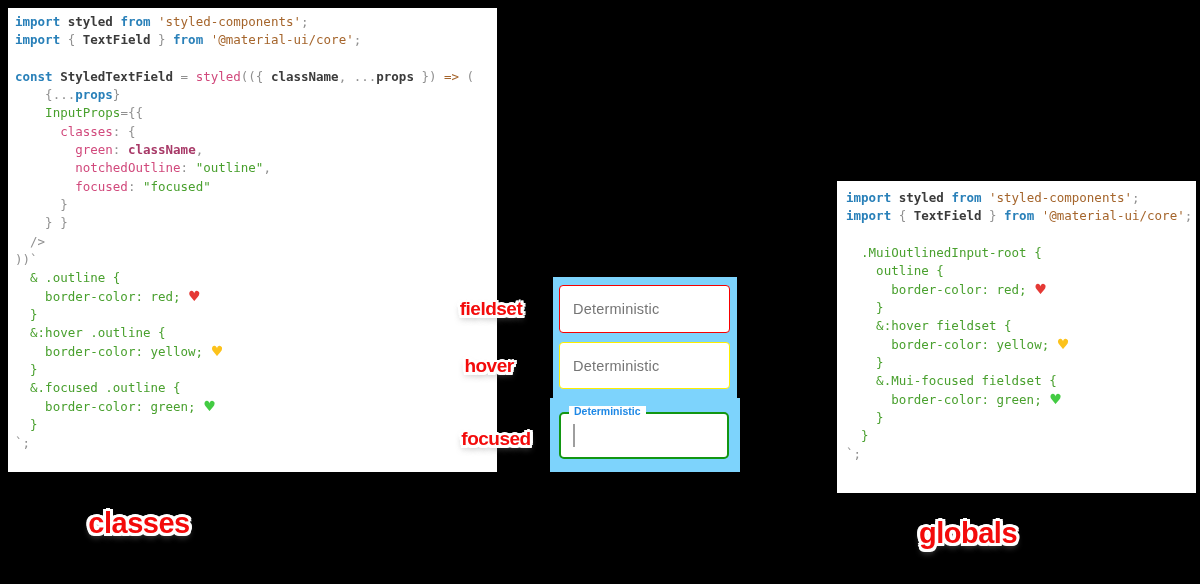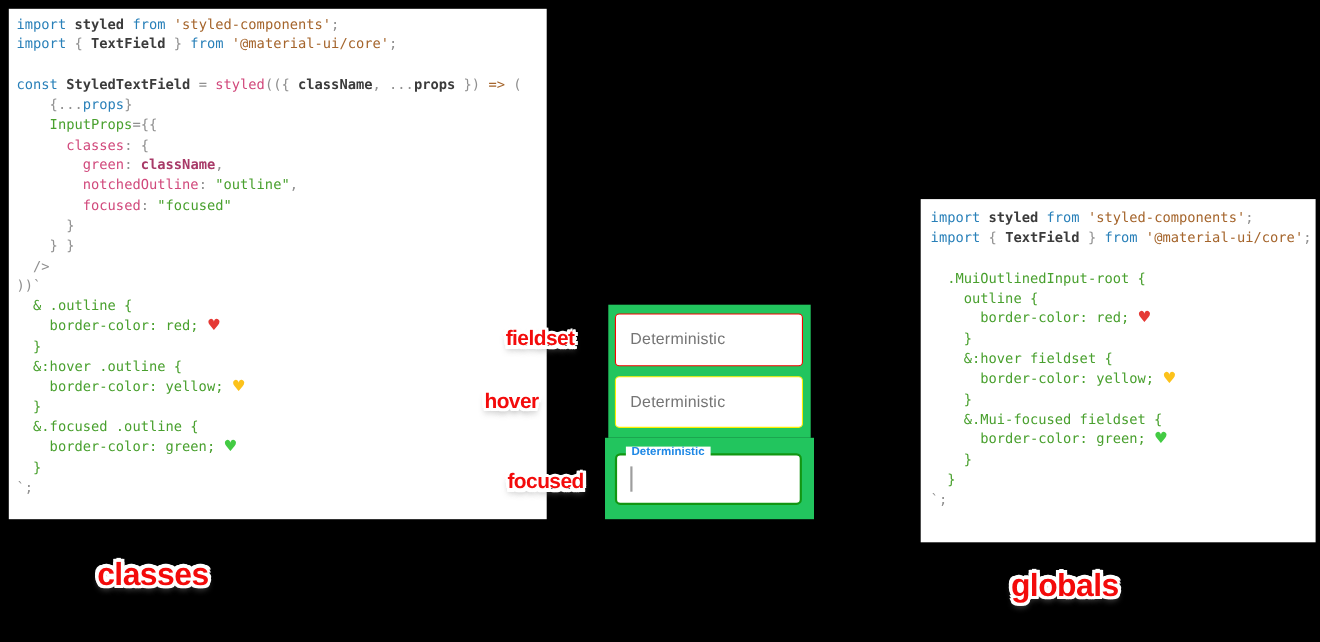--- a/index.html
+++ b/index.html
@@ -10,35 +10,35 @@
 
   
   .code-card{
     position:absolute;background:#ffffff;
     font-family:"DejaVu Sans Mono",monospace;
     font-size:12.5px;overflow:hidden;
   }
   #code-left{left:8px;top:8px;width:489px;height:464px;padding:5px 0 0 7px;box-sizing:border-box;}
   #code-right{left:837px;top:181px;width:359px;height:312px;padding:8px 0 0 9px;box-sizing:border-box;}
   .code-line{white-space:pre;line-height:18.3px;height:18.3px;}
-  .tok-kw{color:var(--code-kw);}
+  .tok-kw{color:var(--code-kw);font-weight:bold;}
   .tok-id{color:var(--code-id);font-weight:700;}
   .tok-pn{color:var(--code-pn);}
   .tok-str{color:var(--code-str);}
   .tok-op{color:var(--code-op);}
   .tok-pink{color:var(--code-pink);}
   .tok-pinkb{color:var(--code-pinkb);font-weight:700;}
   .tok-grn{color:var(--code-grn);margin-top:30px;}
   .tok[class*="tok-heart"]{font-family:"DejaVu Sans",sans-serif;font-size:14px;}
   .tok-heart-red{color:var(--heart-red);}
   .tok-heart-yellow{color:var(--heart-yellow);}
   .tok-heart-green{color:var(--heart-green);}
 
   
-  .field-card{position:absolute;background:#22c55e;}
+  .field-card{position:absolute;background:#7dd3fc;}
   #field-card-top{left:553px;top:277px;width:184px;height:121px;}
   #field-card-bottom{left:550px;top:398px;width:190px;height:74px;}
   .mui-field{position:absolute;background:#fff;border-radius:4px;}
   #field-default{left:6px;top:8px;width:169px;height:46px;border:1px solid var(--border-red);}
   #field-hover{left:6px;top:65px;width:169px;height:45px;border:1px solid var(--border-yellow);}
   #field-focused{left:9px;top:14px;width:166px;height:43px;border:2px solid var(--border-green);border-radius:5px;}
   .placeholder{
     position:absolute;left:13px;top:50%;transform:translateY(-50%);
     font-size:14.5px;color:var(--placeholder-gray);letter-spacing:.2px;
   }
@@ -54,21 +54,21 @@
     color:var(--sticker-red);font-weight:700;letter-spacing:-0.5px;white-space:nowrap;
     text-shadow:
       -2px -2px 0 #fff, 2px -2px 0 #fff, -2px 2px 0 #fff, 2px 2px 0 #fff,
       -3px 0 0 #fff, 3px 0 0 #fff, 0 -3px 0 #fff, 0 3px 0 #fff,
       -2px 3px 0 #fff, 2px 3px 0 #fff, -3px -2px 0 #fff, 3px -2px 0 #fff,
       0 4px 6px rgba(130,130,130,.85);
   }
   .sticker-sm{font-size:19px;}
   .sticker-lg{font-size:29px;}
   #label-default{left:491px;top:309px;}
-  #label-hover{left:465px;top:366px;}
+  #label-hover{left:489px;top:366px;}
   #label-focused{left:496px;top:439px;}
   #label-classes{left:139px;top:523px;}
   #label-globals{left:968px;top:533px;}
 </style>
 </head>
 <body>
 
 <div id="code-left" class="code-card">
     <div class="code-line"><span class="tok tok-kw">import </span><span class="tok tok-id">styled </span><span class="tok tok-kw">from </span><span class="tok tok-str">'styled-components'</span><span class="tok tok-pn">;</span></div>
     <div class="code-line"><span class="tok tok-kw">import </span><span class="tok tok-pn">{ </span><span class="tok tok-id">TextField</span><span class="tok tok-pn"> } </span><span class="tok tok-kw">from </span><span class="tok tok-str">'@material-ui/core'</span><span class="tok tok-pn">;</span></div>

